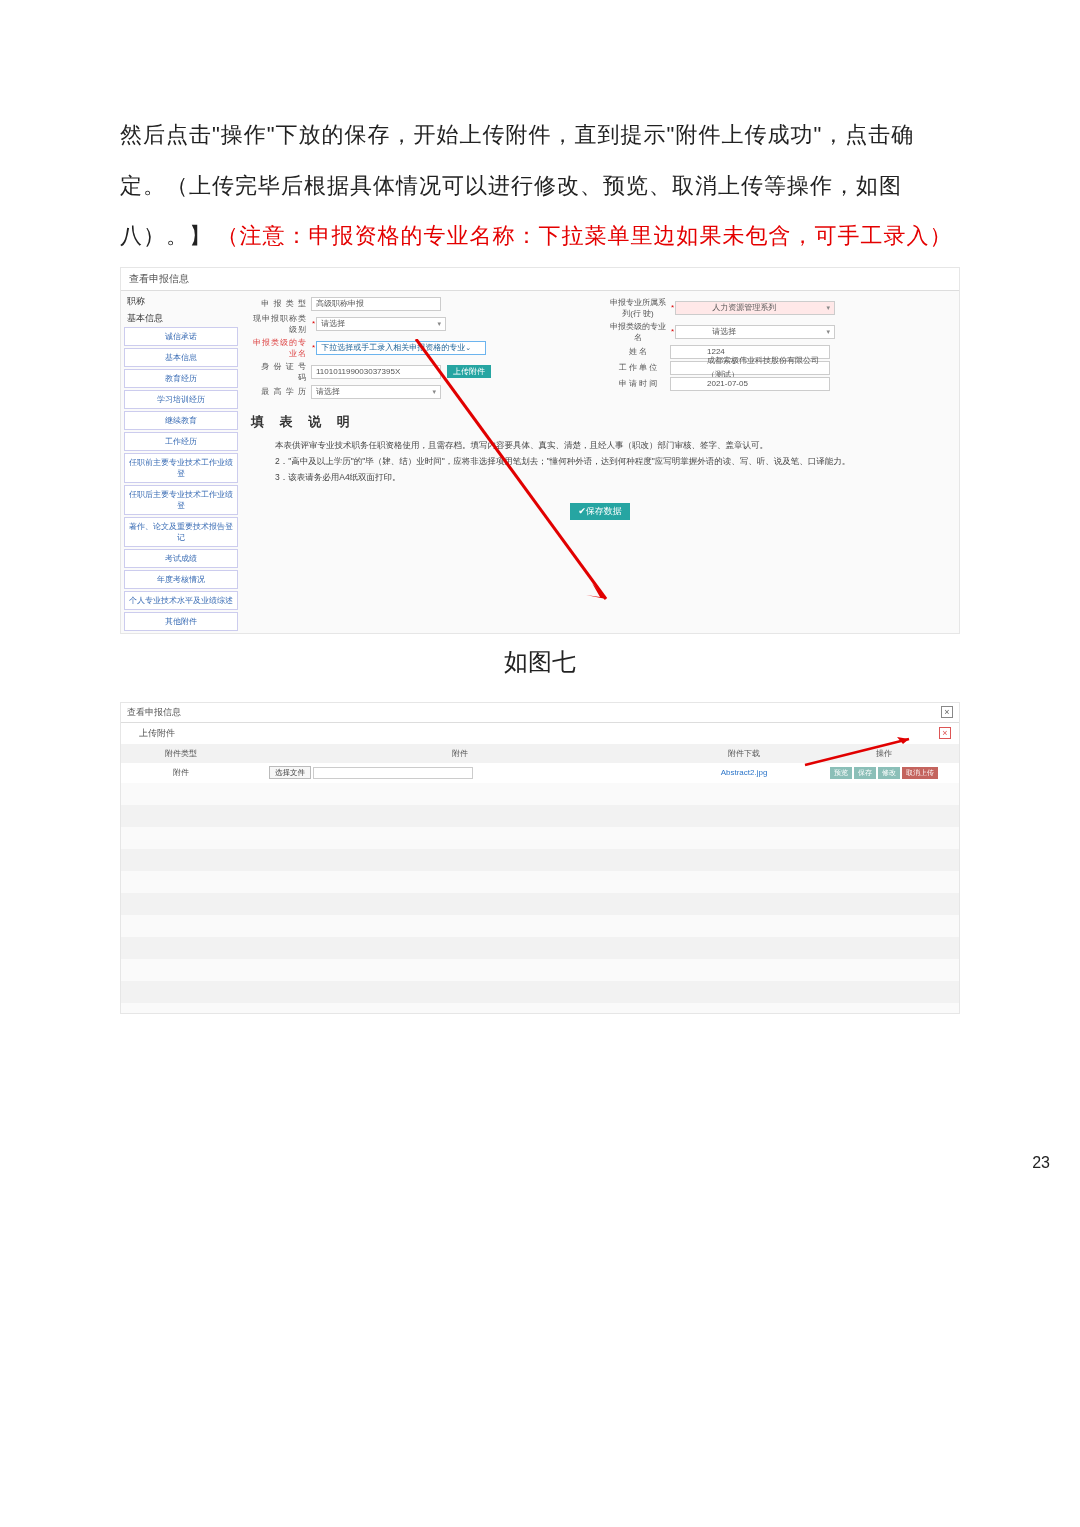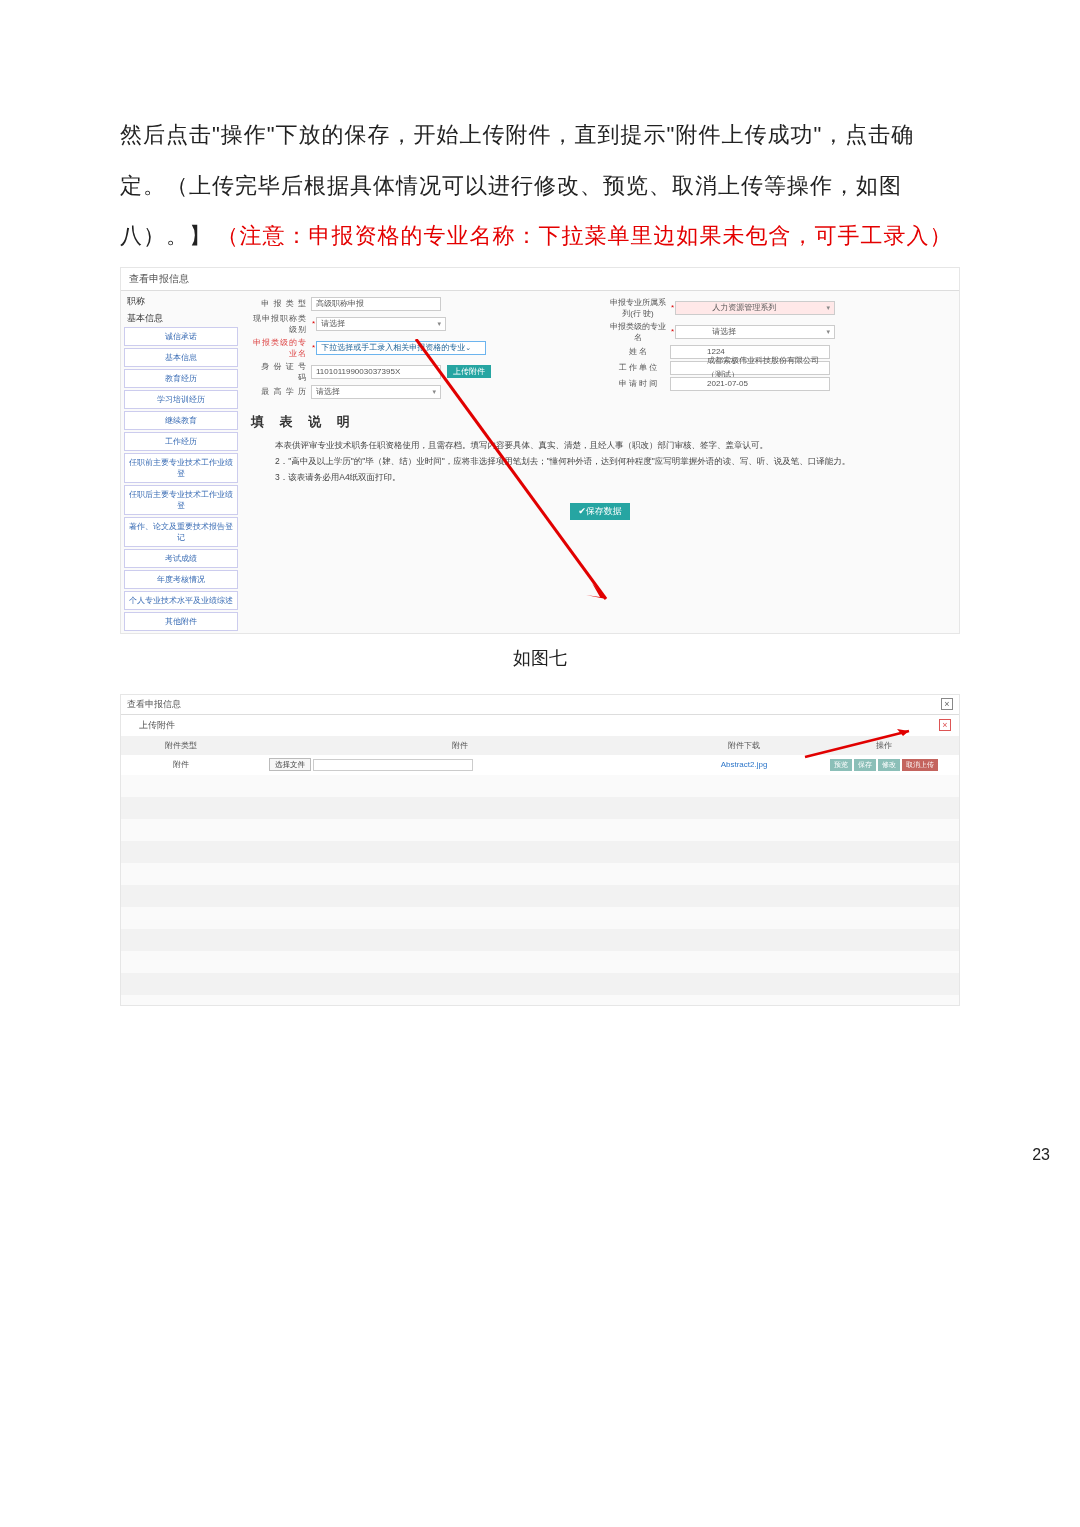--- a/index.html
+++ b/index.html
@@ -30,21 +30,21 @@
     .upload-btn { background:#26a5a2; color:#fff; font-size:8px; padding:1px 6px; margin-left:6px; }
     .row-grid   { display:flex; gap:20px; }
     .col-left   { flex:1; }
     .col-right  { flex:1; }
     .red-star   { color:#d00; font-size:8px; padding:0 1px;}
     .caret      { color:#888; font-size:7px;}
     .fill-title { font-size:13px; letter-spacing:6px; color:#333; margin:12px 0 6px 0; font-weight:600;}
     .fill-text  { font-size:8.5px; color:#444; line-height:1.9; padding:0 8px 0 24px; }
     .save-btn   { display:inline-block; background:#26a5a2; color:#fff; font-size:9px; padding:2px 8px; margin-top:18px;}
     .save-wrap  { text-align:center; }
-    .fig-caption{ text-align:center; font-size:18px; color:#222; margin:12px 0 24px 0; }
+    .fig-caption{ text-align:center; font-size:24px; color:#222; margin:12px 0 24px 0; }
     .red-arrow  { position:absolute; width:230px; height:270px; top:48px; left:145px; pointer-events:none; }
     
     .sc2        { margin-top:6px; }
     .sc2-head   { display:flex; justify-content:space-between; padding:3px 6px; font-size:9px; border-bottom:1px solid #ddd;}
     .close-x    { width:12px; height:12px; border:1px solid #888; font-size:9px; text-align:center; line-height:10px; color:#666;}
     .sc2-sub    { display:flex; justify-content:space-between; padding:4px 8px; font-size:9px; align-items:center;}
     .sc2-table  { width:100%; }
     .sc2-th     { display:flex; background:#f2f2f2; font-size:8px; color:#555;}
     .sc2-th>div,.sc2-td>div{ padding:4px 6px; }
     .cth1{width:120px;} .cth2{flex:1.3;} .cth3{width:130px;} .cth4{width:150px; text-align:center;}

